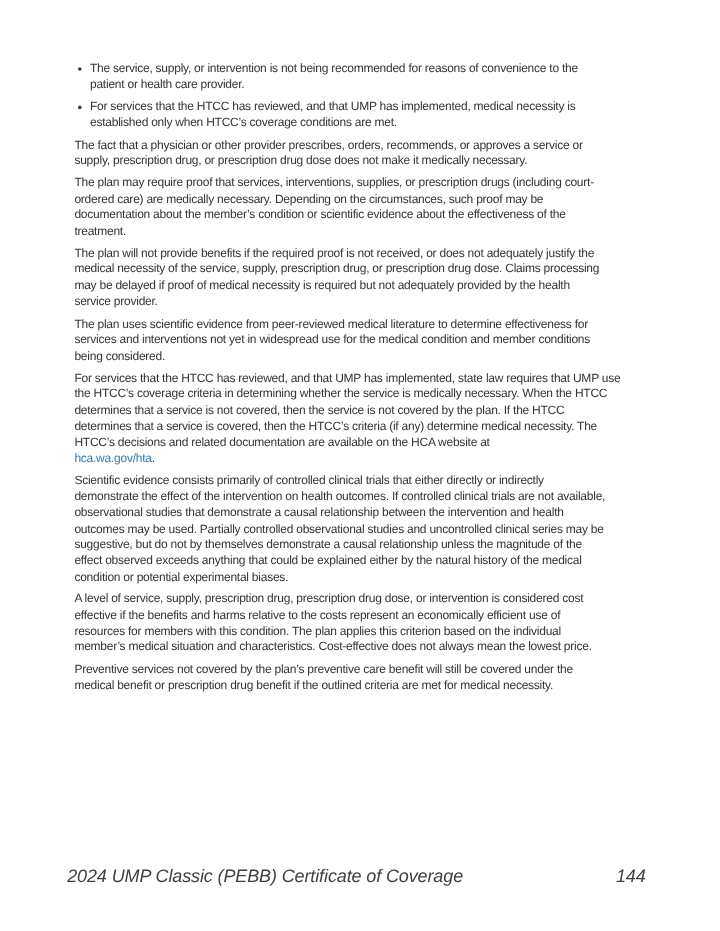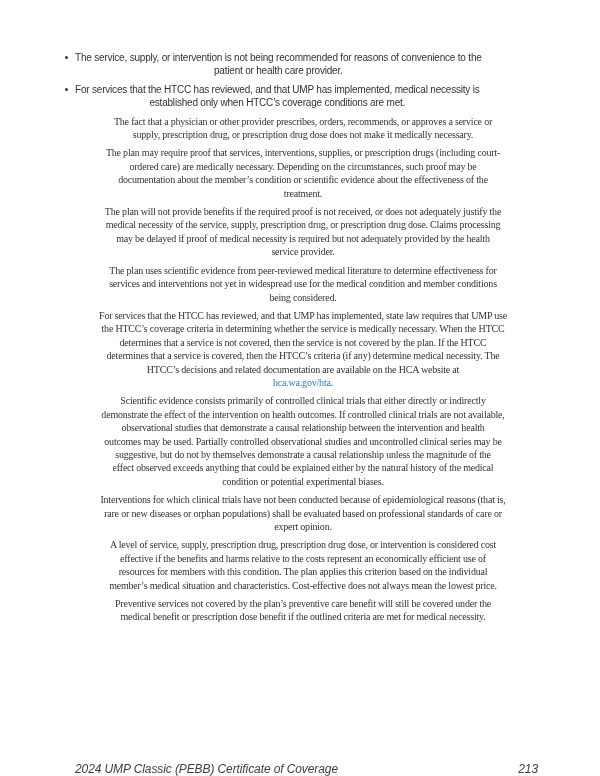--- a/index.html
+++ b/index.html
@@ -8,36 +8,34 @@
     height: 776px;
     background: #ffffff;
     position: relative;
     overflow: hidden;
     font-family: "Liberation Sans", sans-serif;
   }
   .page {
     position: absolute;
     inset: 0;
     background: #ffffff;
-    text-align: center;
   }
   .doc {
     position: absolute;
     left: 62px;
     top: 51px;
     width: 482px;
     color: #333333;
     font-size: 10px;
     line-height: 13.4px;
     letter-spacing: -0.2px;
   }
   .doc p {
     margin: 0 0 5px 0;
     white-space: pre; 
-    font-family: Liberation Serif, serif;
   }
   .bullet-item {
     display: flex;
     align-items: flex-start;
     margin: 0 0 5px 0;
   }
   .bullet-dot {
     flex: none;
     width: 3px;
     height: 3px;
@@ -48,31 +46,30 @@
   .bullet-text {
     white-space: pre;
   }
   .doc a, .doc .link {
     color: #2d7dbb;
     text-decoration: none;
     cursor: pointer;
   }
   .footer {
     position: absolute;
-    left: 75px;
+    left: 56px;
     right: 62px;
     top: 722px;
     display: flex;
     justify-content: space-between;
     align-items: baseline;
     font-style: italic;
-    font-size: 12px;
+    font-size: 15px;
     color: #3f3f3f;
     letter-spacing: -0.1px;
-    margin-top: 40px;
   }
 </style>
 </head>
 <body>
 
 <div class="page">
 
   <div class="doc">
 
     <div class="bullet-item">
@@ -108,30 +105,27 @@
 HTCC’s decisions and related documentation are available on the HCA website at
 </span><a class="link">hca.wa.gov/hta</a><span>.</span></p>
 
     <p>Scientific evidence consists primarily of controlled clinical trials that either directly or indirectly
 demonstrate the effect of the intervention on health outcomes. If controlled clinical trials are not available,
 observational studies that demonstrate a causal relationship between the intervention and health
 outcomes may be used. Partially controlled observational studies and uncontrolled clinical series may be
 suggestive, but do not by themselves demonstrate a causal relationship unless the magnitude of the
 effect observed exceeds anything that could be explained either by the natural history of the medical
 condition or potential experimental biases.</p>
-    <p>Interventions for which clinical trials have not been conducted because of epidemiological reasons (that is,
-rare or new diseases or orphan populations) shall be evaluated based on professional standards of care or
-expert opinion.</p>
     <p>A level of service, supply, prescription drug, prescription drug dose, or intervention is considered cost
 effective if the benefits and harms relative to the costs represent an economically efficient use of
 resources for members with this condition. The plan applies this criterion based on the individual
 member’s medical situation and characteristics. Cost-effective does not always mean the lowest price.</p>
     <p>Preventive services not covered by the plan’s preventive care benefit will still be covered under the
-medical benefit or prescription dose benefit if the outlined criteria are met for medical necessity.</p>
+medical benefit or prescription drug benefit if the outlined criteria are met for medical necessity.</p>
 
   </div>
 
   <div class="footer">
     <span>2024 UMP Classic (PEBB) Certificate of Coverage</span>
-    <span>213</span>
+    <span>144</span>
   </div>
 
 </div>
 
 </body></html>

